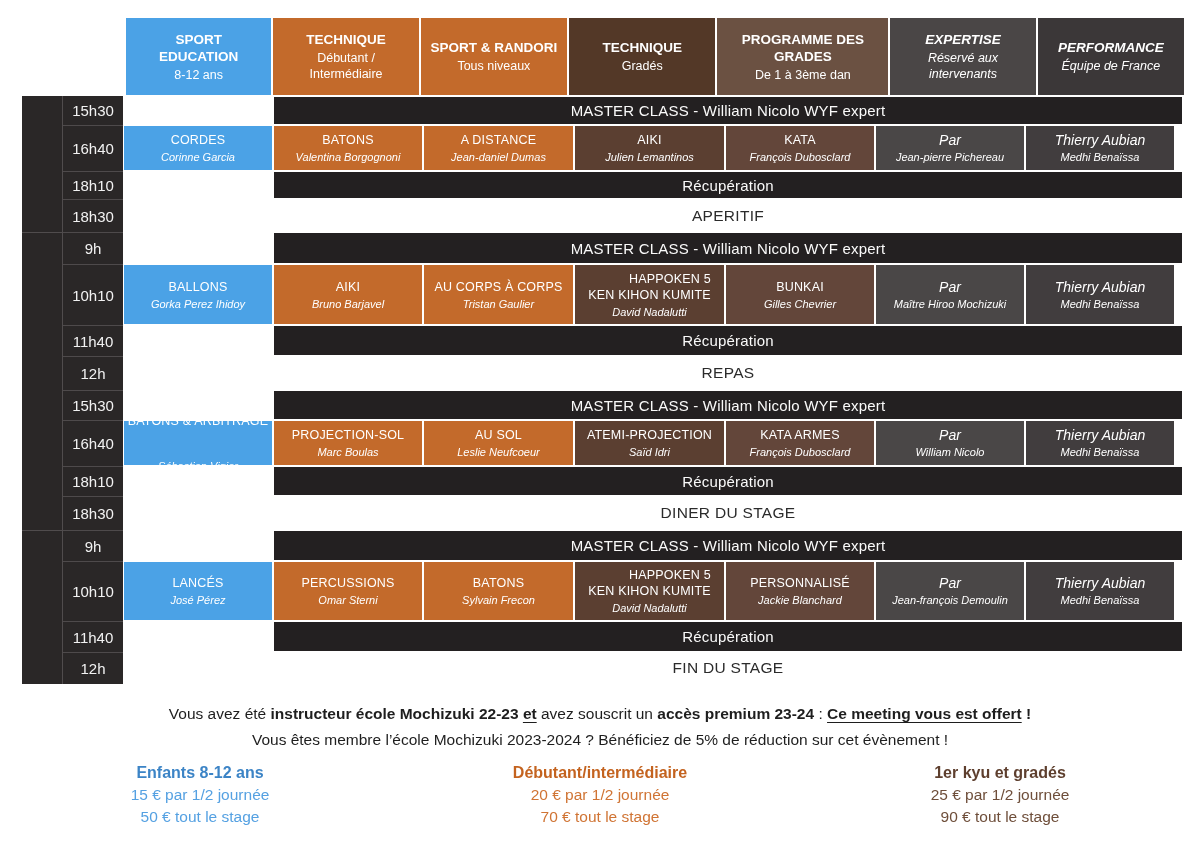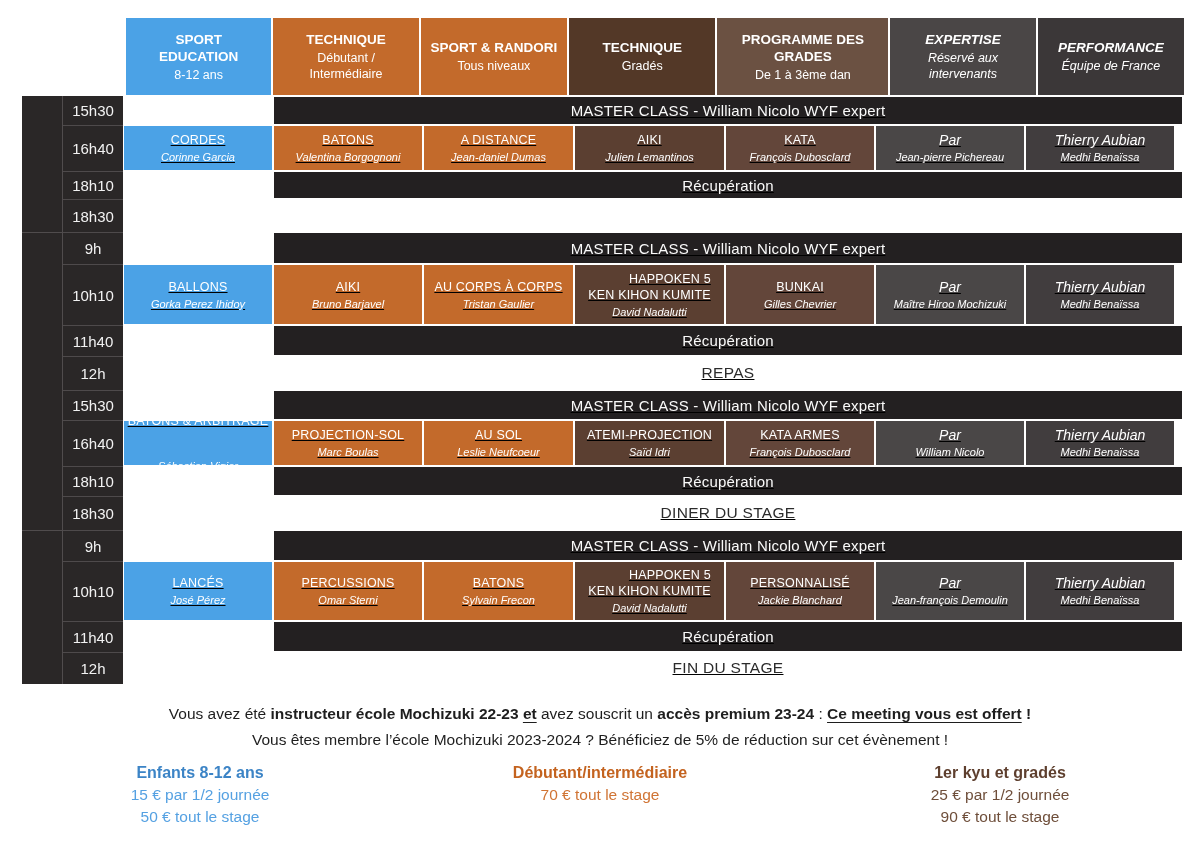--- a/index.html
+++ b/index.html
@@ -133,21 +133,21 @@
           <div class="time-cell" style="height: 34px;">12h</div>
           <div class="time-cell" style="height: 30px;">15h30</div>
           <div class="time-cell" style="height: 46px;">16h40</div>
           <div class="time-cell" style="height: 30px;">18h10</div>
           <div class="time-cell" style="height: 34px;">18h30</div>
           <div class="time-cell" style="height: 31px;">9h</div>
           <div class="time-cell" style="height: 60px;">10h10</div>
           <div class="time-cell" style="height: 31px;">11h40</div>
           <div class="time-cell" style="height: 32px;">12h</div>
         </div>
-      <div class="grid" id="grid" style="grid-template-rows: 29px 46px 28px 33px 32px 61px 31px 34px 30px 46px 30px 34px 31px 60px 31px 32px; text-decoration: underline;">
+      <div class="grid" id="grid" style="grid-template-rows: 29px 46px 28px 33px 32px 61px 31px 34px 30px 46px 30px 34px 31px 60px 31px 32px;">
           <div class="blank" style="grid-area: 1 / 1;"></div>
           <div class="bar" style="grid-area: 1 / 2 / auto / 8;">MASTER CLASS - William Nicolo WYF expert</div>
           <div class="cell c0" style="grid-area: 2 / 1;">
             <div class="s-title">CORDES</div>
             <div class="s-name">Corinne Garcia</div>
           </div>
           <div class="cell c1" style="grid-area: 2 / 2;">
             <div class="s-title">BATONS</div>
             <div class="s-name">Valentina Borgognoni</div>
           </div>
@@ -167,20 +167,21 @@
             <div class="s-title">Par</div>
             <div class="s-name">Jean-pierre Pichereau</div>
           </div>
           <div class="cell c6" style="grid-area: 2 / 7;">
             <div class="s-title">Thierry Aubian</div>
             <div class="s-name">Medhi Benaïssa</div>
           </div>
           <div class="blank" style="grid-area: 3 / 1;"></div>
           <div class="bar" style="grid-area: 3 / 2 / auto / 8;">Récupération</div>
           <div class="blank" style="grid-area: 4 / 1;"></div>
+          <div class="meal" style="grid-area: 4 / 2 / auto / 8;">APERITIF</div>
           <div class="blank" style="grid-area: 5 / 1;"></div>
           <div class="bar" style="grid-area: 5 / 2 / auto / 8;">MASTER CLASS - William Nicolo WYF expert</div>
           <div class="cell c0" style="grid-area: 6 / 1;">
             <div class="s-title">BALLONS</div>
             <div class="s-name">Gorka Perez Ihidoy</div>
           </div>
           <div class="cell c1" style="grid-area: 6 / 2;">
             <div class="s-title">AIKI</div>
             <div class="s-name">Bruno Barjavel</div>
           </div>
@@ -288,20 +289,21 @@
   </div>
 
   <div class="pricing">
     <div class="price-block p-blue">
       <div class="price-title">Enfants 8-12 ans</div>
       <div class="price-line">15 € par 1/2 journée</div>
       <div class="price-line">50 € tout le stage</div>
     </div>
     <div class="price-block p-orange">
       <div class="price-title">Débutant/intermédiaire</div>
+      <div class="price-line">20 € par 1/2 journée</div>
       <div class="price-line">70 € tout le stage</div>
     </div>
     <div class="price-block p-brown">
       <div class="price-title">1er kyu et gradés</div>
       <div class="price-line">25 € par 1/2 journée</div>
       <div class="price-line">90 € tout le stage</div>
     </div>
   </div>
 </div>
 

